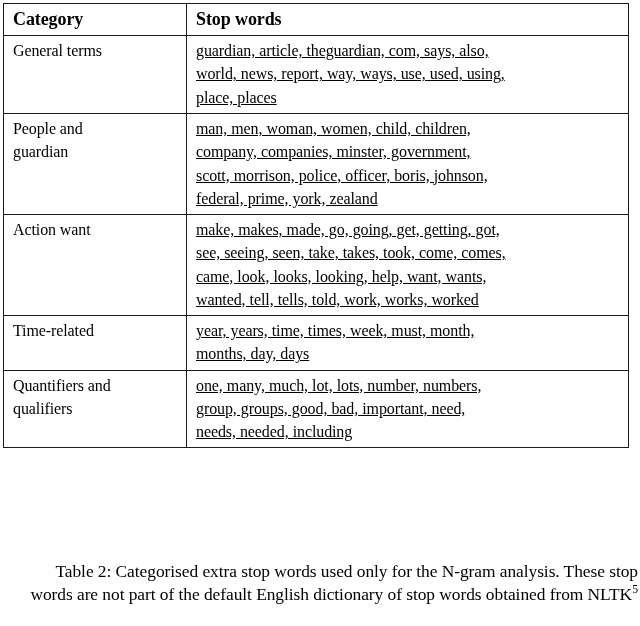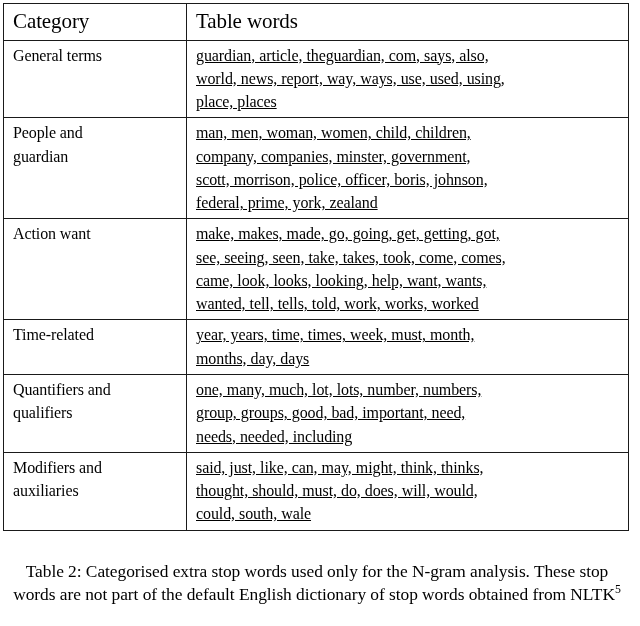--- a/index.html
+++ b/index.html
@@ -46,46 +46,46 @@
     border: 1.2px solid #1a1a1a;
     padding: 3px 8px 4px 9px;
     vertical-align: top;
     text-align: left;
     font-size: 16px;
     line-height: 1.455;
     letter-spacing: -0.1px;
   }
 
   table.stopword-table thead th {
-    font-weight: normal;
+    font-weight: bold;
     padding-top: 2px;
     padding-bottom: 3px;
-    font-size: 21px;
+    font-size: 18px;
   }
 
   .cat-cell {
     font-weight: normal;
     white-space: pre-line;
   }
 
   .words-cell {
     white-space: pre-line;
     word-spacing: 0.2px;
     text-decoration: underline;
   }
 
   
   .caption {
     position: absolute;
-    left: 3px;
+    left: 10px;
     top: 560px;
     width: 628px;
     font-size: 17.4px;
     line-height: 1.34;
-    text-align: center;
+    text-align: right;
     letter-spacing: -0.05px;
   }
   .caption sup {
     font-size: 0.68em;
     vertical-align: super;
     line-height: 0;
   }
 </style>
 </head>
 <body>
@@ -94,21 +94,21 @@
 
   <div class="table-wrap">
     <table class="stopword-table">
       <colgroup>
         <col class="col-category">
         <col class="col-words">
       </colgroup>
       <thead>
         <tr>
           <th>Category</th>
-          <th>Table words</th>
+          <th>Stop words</th>
         </tr>
       </thead>
       <tbody>
         <tr>
           <td class="cat-cell">General terms</td>
           <td class="words-cell">guardian, article, theguardian, com, says, also,
 world, news, report, way, ways, use, used, using,
 place, places</td>
         </tr>
         <tr>
@@ -131,26 +131,19 @@
           <td class="words-cell">year, years, time, times, week, must, month,
 months, day, days</td>
         </tr>
         <tr>
           <td class="cat-cell">Quantifiers and
 qualifiers</td>
           <td class="words-cell">one, many, much, lot, lots, number, numbers,
 group, groups, good, bad, important, need,
 needs, needed, including</td>
         </tr>
-        <tr>
-          <td class="cat-cell">Modifiers and
-auxiliaries</td>
-          <td class="words-cell">said, just, like, can, may, might, think, thinks,
-thought, should, must, do, does, will, would,
-could, south, wale</td>
-        </tr>
       </tbody>
     </table>
   </div>
 
   <div class="caption"><span>Table 2: Categorised extra stop words used only for the N-gram analysis. These stop words are not part of the default English dictionary of stop words obtained from NLTK</span><sup>5</sup></div>
 
 </div>
 
 </body></html>

